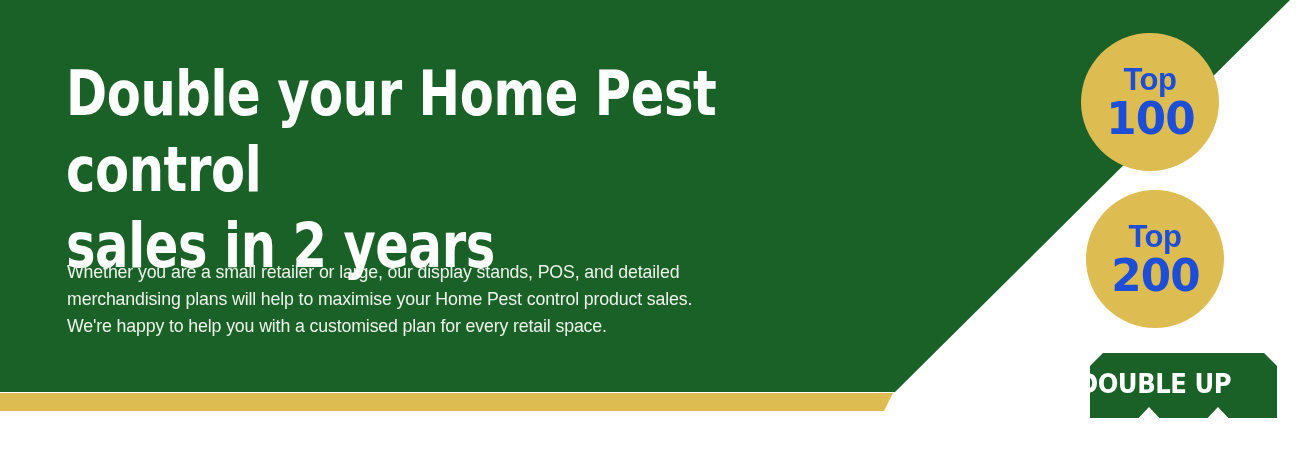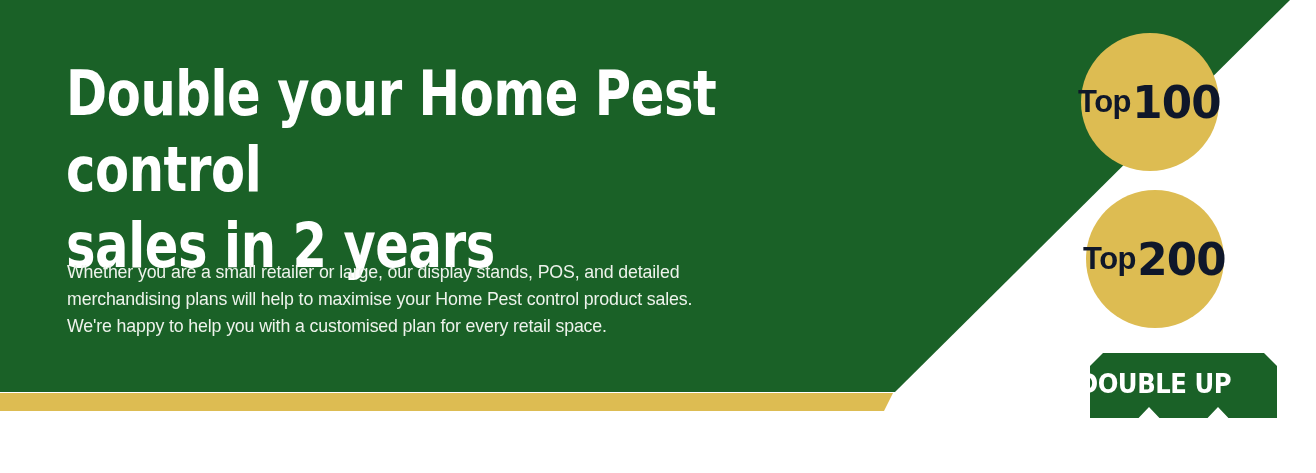--- a/index.html
+++ b/index.html
@@ -62,24 +62,24 @@
     transform-origin: left top;
     white-space: pre-line;
   }
 
   
   .badge {
     position: absolute;
     border-radius: 50%;
     background: #ddbc52;
     display: flex;
-    flex-direction: row;
+    flex-direction: column;
     align-items: center;
     justify-content: center;
-    color: #0f172a;
+    color: #1d4ed8;
     text-align: center;
   }
   .badge-top100 {
     left: 1081px;
     top: 33px;
     width: 138px;
     height: 138px;
   }
   .badge-top200 {
     left: 1086px;

